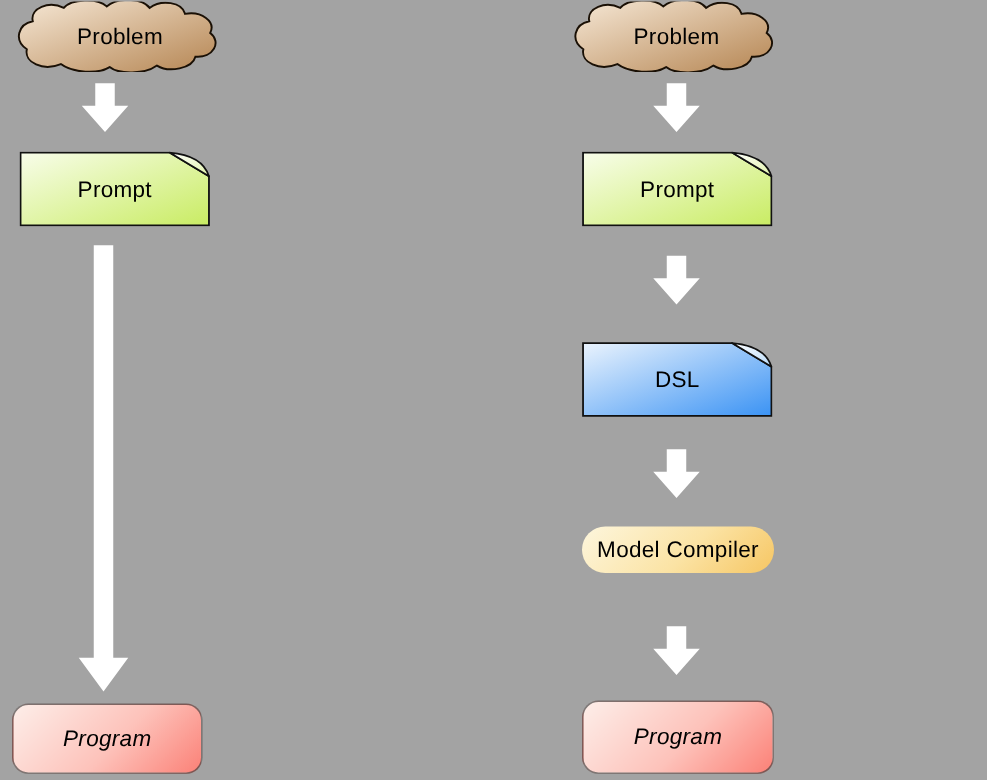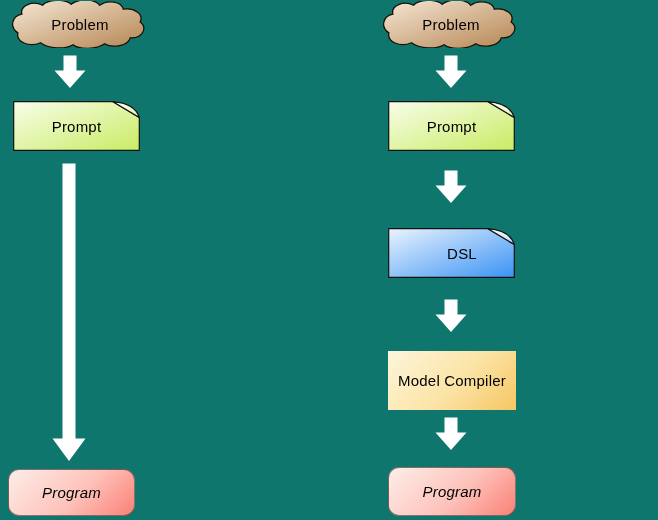--- a/index.html
+++ b/index.html
@@ -1,20 +1,20 @@
 <!DOCTYPE html>
 <html><head>
 <meta charset="utf-8">
 <style>
   html, body { margin: 0; padding: 0; background: #000; }
   #canvas {
     position: relative;
     width: 658px;
     height: 520px;
-    background: #0f766e;
+    background: #a3a3a3;
     overflow: hidden;
     font-family: "Liberation Sans", sans-serif;
   }
   .node { position: absolute; }
   .node svg { display: block; position: absolute; inset: 0; }
   .label {
     position: absolute; inset: 0;
     display: flex; align-items: center; justify-content: center;
     font-size: 15px; color: #000; letter-spacing: 0.2px;
     pointer-events: none; white-space: nowrap;
@@ -129,21 +129,21 @@
     </svg>
     <div class="label">Prompt</div>
   </div>
 
   <div class="arrow" style="left:435px; top:170px; width:32px; height:34px;">
     <svg viewBox="0 0 32 33" width="32" height="34">
       <path d="M 9.5 0 L 22.5 0 L 22.5 15 L 31.5 15 L 16 32.5 L 0.5 15 L 9.5 15 Z" fill="#ffffff"></path>
     </svg>
   </div>
 
-  <div class="node" style="left:388px; top:228px; width:127px; height:50px;padding-left:21px;">
+  <div class="node" style="left:388px; top:228px; width:127px; height:50px;">
     <svg viewBox="0 0 127 50" width="127" height="50">
       <defs>
         <linearGradient id="dg1" x1="0" y1="0" x2="1" y2="1">
           <stop offset="0" stop-color="#eaf3fd"></stop>
             <stop offset="1" stop-color="#3b93f4"></stop>
         </linearGradient>
         <linearGradient id="df1" x1="0" y1="0" x2="1" y2="1">
           <stop offset="0" stop-color="#ffffff"></stop>
             <stop offset="1" stop-color="#b9dbfa"></stop>
         </linearGradient>
@@ -153,21 +153,21 @@
     </svg>
     <div class="label">DSL</div>
   </div>
 
   <div class="arrow" style="left:435px; top:299px; width:32px; height:34px;">
     <svg viewBox="0 0 32 33" width="32" height="34">
       <path d="M 9.5 0 L 22.5 0 L 22.5 15 L 31.5 15 L 16 32.5 L 0.5 15 L 9.5 15 Z" fill="#ffffff"></path>
     </svg>
   </div>
 
-  <div class="box compiler-box" style="left:388px; top:351px; width:128px; height:59px;">
+  <div class="box compiler-box" style="left:388px; top:351px; width:128px; height:31px;border-radius:16px;">
     <span class="label">Model Compiler</span>
   </div>
 
   <div class="arrow" style="left:435px; top:417px; width:32px; height:34px;">
     <svg viewBox="0 0 32 33" width="32" height="34">
       <path d="M 9.5 0 L 22.5 0 L 22.5 15 L 31.5 15 L 16 32.5 L 0.5 15 L 9.5 15 Z" fill="#ffffff"></path>
     </svg>
   </div>
 
   <div class="box program-box" style="left:388px; top:467px; width:128px; height:49px;">

